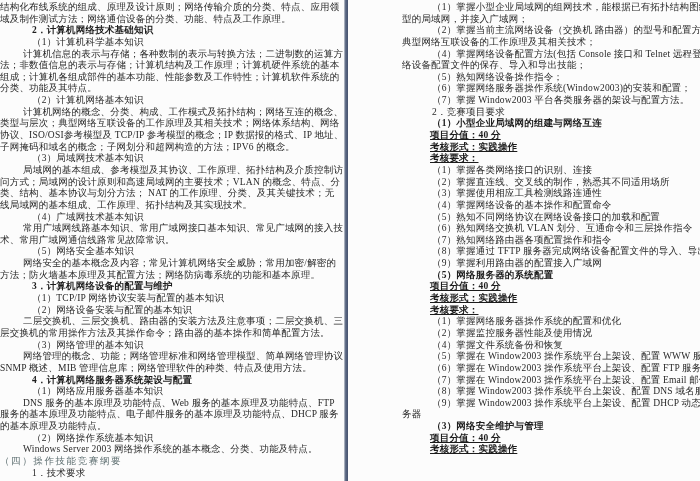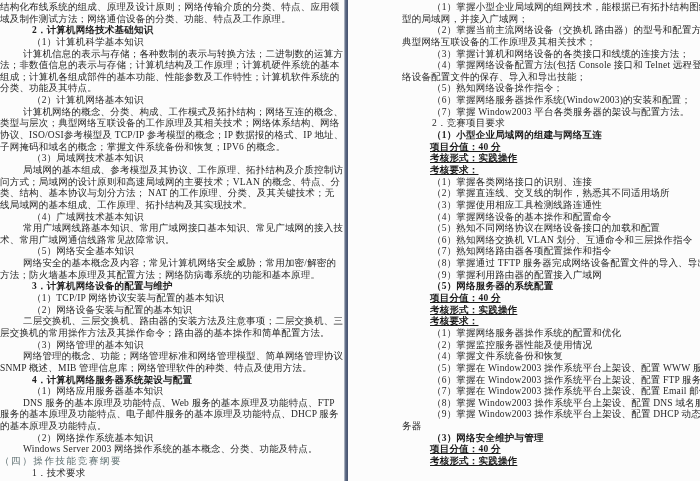--- a/index.html
+++ b/index.html
@@ -33,21 +33,21 @@
       <div class="line item b">2．计算机网络技术基础知识</div>
       <div class="line item">（1）计算机科学基本知识</div>
       <div class="line paragraph">计算机信息的表示与存储；各种数制的表示与转换方法；二进制数的运算方</div>
       <div class="line flush">法；非数值信息的表示与存储；计算机结构及工作原理；计算机硬件系统的基本</div>
       <div class="line flush">组成；计算机各组成部件的基本功能、性能参数及工作特性；计算机软件系统的</div>
       <div class="line flush">分类、功能及其特点。</div>
       <div class="line item">（2）计算机网络基本知识</div>
       <div class="line paragraph">计算机网络的概念、分类、构成、工作模式及拓扑结构；网络互连的概念、</div>
       <div class="line flush">类型与层次；典型网络互联设备的工作原理及其相关技术；网络体系结构、网络</div>
       <div class="line flush">协议、ISO/OSI参考模型及 TCP/IP 参考模型的概念；IP 数据报的格式、IP 地址、</div>
-      <div class="line flush">子网掩码和域名的概念；掌握文件系统备份和恢复；IPV6 的概念。</div>
+      <div class="line flush">子网掩码和域名的概念；子网划分和超网构造的方法；IPV6 的概念。</div>
       <div class="line item">（3）局域网技术基本知识</div>
       <div class="line paragraph">局域网的基本组成、参考模型及其协议、工作原理、拓扑结构及介质控制访</div>
       <div class="line flush">问方式；局域网的设计原则和高速局域网的主要技术；VLAN 的概念、特点、分</div>
       <div class="line flush">类、结构、基本协议与划分方法； NAT 的工作原理、分类、及其关键技术；无</div>
       <div class="line flush">线局域网的基本组成、工作原理、拓扑结构及其实现技术。</div>
       <div class="line item">（4）广域网技术基本知识</div>
       <div class="line paragraph">常用广域网线路基本知识、常用广域网接口基本知识、常见广域网的接入技</div>
       <div class="line flush">术、常用广域网通信线路常见故障常识。</div>
       <div class="line item">（5）网络安全基本知识</div>
       <div class="line paragraph">网络安全的基本概念及内容；常见计算机网络安全威胁；常用加密/解密的</div>
@@ -69,21 +69,20 @@
       <div class="line paragraph">Windows Server 2003 网络操作系统的基本概念、分类、功能及特点。</div>
       <div class="line flush muted">（四）操作技能竞赛纲要</div>
       <div class="line item">1．技术要求</div>
     </div>
   <div class="divider"></div>
   <div class="page page-right">
       <div class="line item">（1）掌握小型企业局域网的组网技术，能根据已有拓扑结构图组建一个小</div>
       <div class="line flush">型的局域网，并接入广域网；</div>
       <div class="line item">（2）掌握当前主流网络设备（交换机 路由器）的型号和配置方法，能够辨</div>
       <div class="line flush">典型网络互联设备的工作原理及其相关技术；</div>
-      <div class="line item">（3）掌握计算机和网络设备的各类接口和线缆的连接方法；</div>
       <div class="line item">（4）掌握网络设备配置方法(包括 Console 接口和 Telnet 远程登陆)，掌握网</div>
       <div class="line flush">络设备配置文件的保存、导入和导出技能；</div>
       <div class="line item">（5）熟知网络设备操作指令；</div>
       <div class="line item">（6）掌握网络服务器操作系统(Window2003)的安装和配置；</div>
       <div class="line item">（7）掌握 Window2003 平台各类服务器的架设与配置方法。</div>
       <div class="line item">2．竞赛项目要求</div>
       <div class="line item b">（1）小型企业局域网的组建与网络互连</div>
       <div class="line label b">项目分值：40 分</div>
       <div class="line label b">考核形式：实践操作</div>
       <div class="line label b">考核要求：</div>

